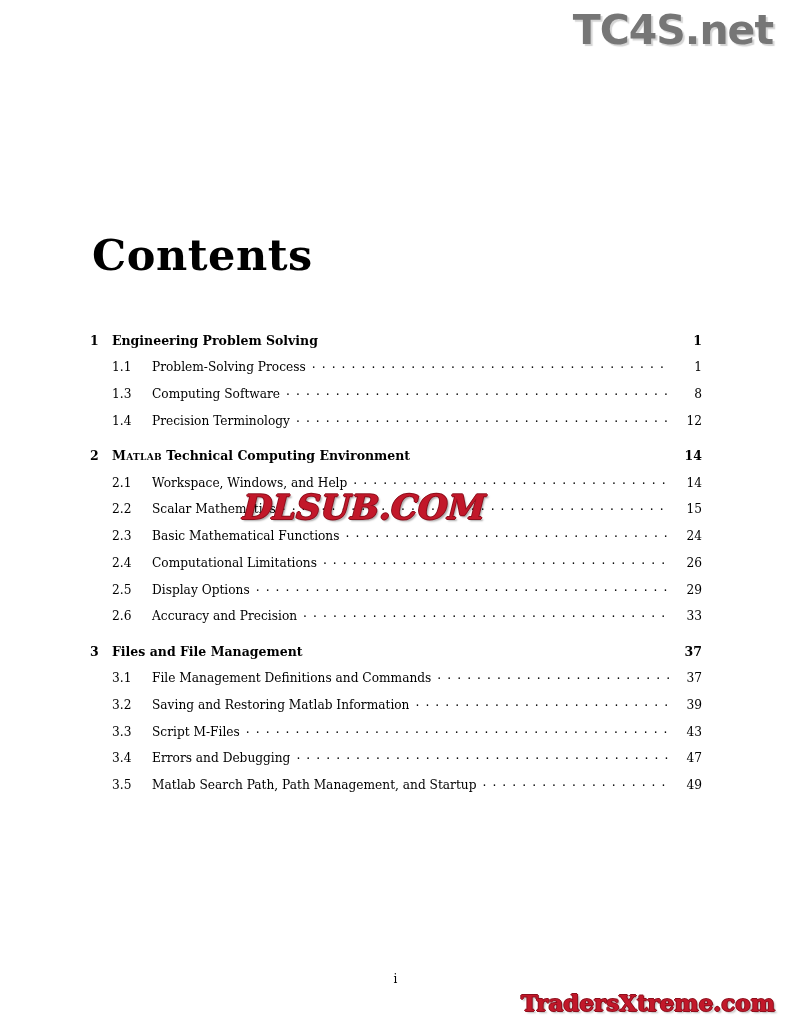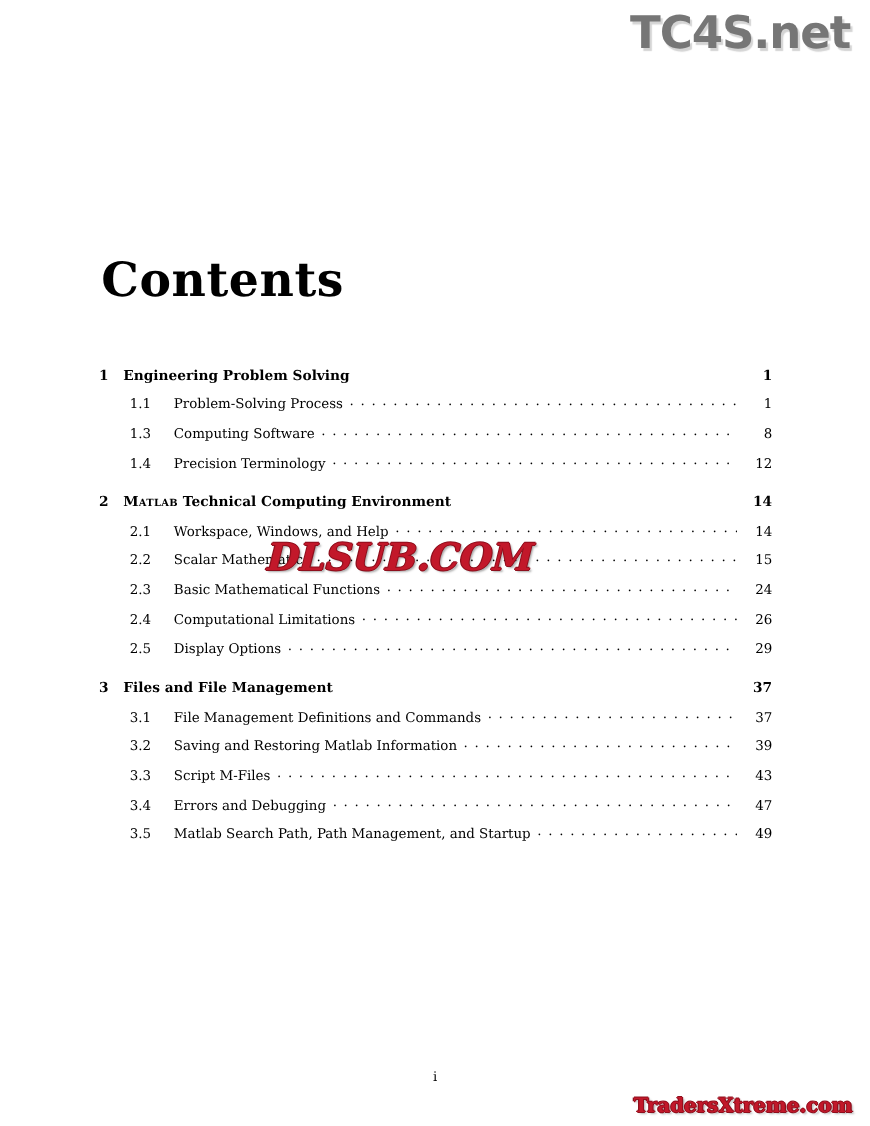--- a/index.html
+++ b/index.html
@@ -54,21 +54,21 @@
       2px 2px 2px rgba(0,0,0,0.35);
     transform: skewX(-3deg);
     white-space: nowrap;
   }
   .wm-bottom {
     position: absolute;
     right: 16px;
     bottom: 8px;
     font-family: "DejaVu Serif", serif;
     font-weight: bold;
-    font-size: 18px;
+    font-size: 23px;
     color: #c2182a;
     text-shadow:
       1px 0 0 #8e0f1d,
       -1px 0 0 #8e0f1d,
       0 1px 0 #8e0f1d,
       0 -1px 0 #8e0f1d,
       2px 2px 2px rgba(0,0,0,0.3);
     white-space: nowrap;
   }
 
@@ -107,21 +107,21 @@
     font-weight: normal;
     font-size: 12.2px;
     margin-top: 11.5px;
   }
 
   .num {
     flex: 0 0 auto;
     text-align: left;
   }
   .row.chapter .num { width: 22px; }
-  .row.section .num { width: 40px; margin-left: 28px; }
+  .row.section .num { width: 40px; margin-left: 22px; }
 
   .label {
     flex: 0 0 auto;
     white-space: nowrap;
   }
 
   .leader {
     flex: 1 1 auto;
     margin: 0 6px;
     position: relative;
@@ -237,20 +237,26 @@
       <span class="pageno">26</span>
     </div>
 
     <div class="row section">
       <span class="num">2.5</span>
       <span class="label">Display Options</span>
       <span class="leader"></span>
       <span class="pageno">29</span>
     </div>
 
+    <div class="row section">
+      <span class="num">2.6</span>
+      <span class="label">Accuracy and Precision</span>
+      <span class="leader"></span>
+      <span class="pageno">33</span>
+    </div>
 
     <div class="row chapter">
       <span class="num">3</span>
       <span class="label">Files and File Management</span>
       <span class="leader"></span>
       <span class="pageno">37</span>
     </div>
 
     <div class="row section">
       <span class="num">3.1</span>

